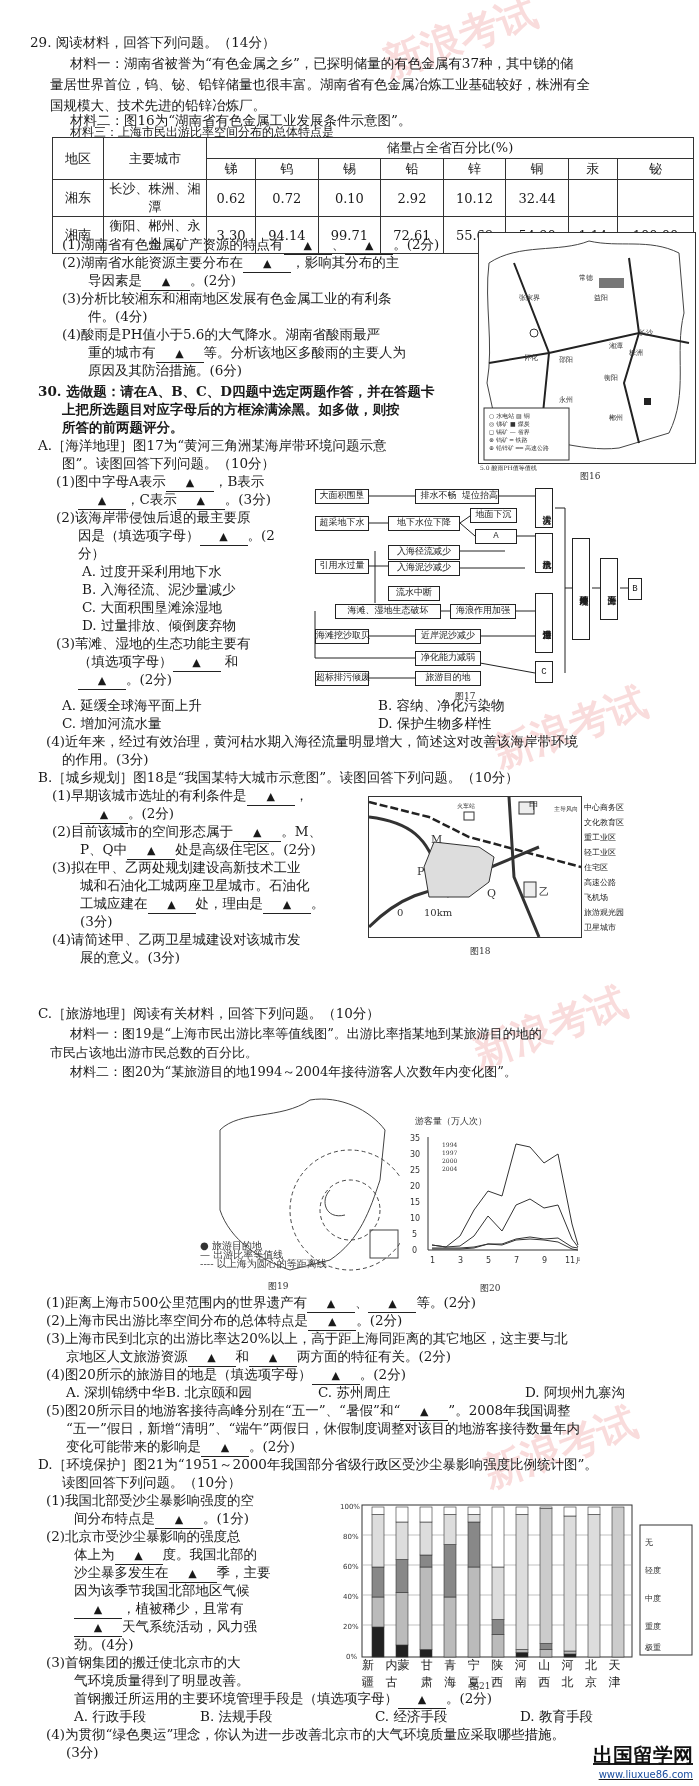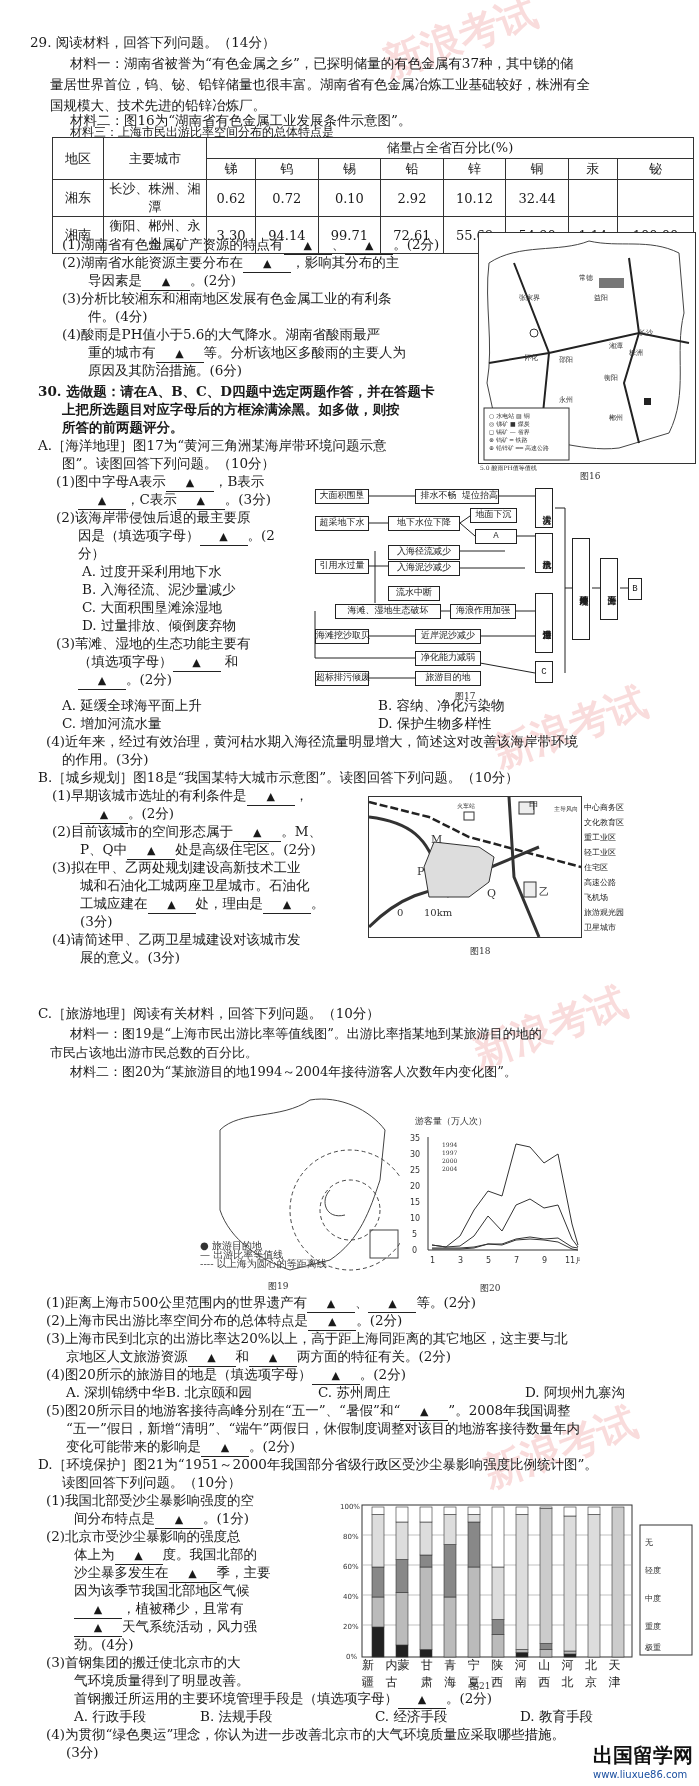--- a/index.html
+++ b/index.html
@@ -10,21 +10,21 @@
   .bold{font-weight:bold;}
   .blank{display:inline-block;border-bottom:1px solid #222;text-align:center;min-width:40px;padding:0 4px;}
   .tri{font-size:11px;}
   table.data{position:absolute;left:52px;top:137px;width:642px;border-collapse:collapse;font-size:13px;}
   table.data td{border:1px solid #333;text-align:center;height:20px;padding:0;}
   .fig{position:absolute;border:1px solid #333;background:#fff;}
   .cap{position:absolute;font-size:9px;color:#333;}
   .box{position:absolute;border:1px solid #222;font-size:9px;text-align:center;line-height:13px;background:#fff;white-space:nowrap;}
   .vbox{position:absolute;border:1px solid #222;font-size:9px;text-align:center;background:#fff;writing-mode:vertical-rl;line-height:13px;}
   .wm{position:absolute;color:rgba(220,60,60,0.18);font-size:40px;font-weight:bold;font-family:"DejaVu Sans",sans-serif;transform:rotate(-20deg);pointer-events:none;}
-  .footer-logo{position:absolute;right:6px;bottom:6px;font-family:"DejaVu Sans",sans-serif;}
+  .footer-logo{position:absolute;right:6px;bottom:6px;text-align:right;font-family:"DejaVu Sans",sans-serif;text-decoration:underline;}
 </style>
 </head>
 <body>
 
 <div class="wm" style="left:380px;top:10px;">新浪考试</div>
 <div class="wm" style="left:490px;top:700px;">新浪考试</div>
 <div class="wm" style="left:470px;top:1000px;">新浪考试</div>
 <div class="wm" style="left:480px;top:1420px;">新浪考试</div>
 
 <div class="line" style="left:30px;top:34px;">29. 阅读材料，回答下列问题。（14分）</div>

